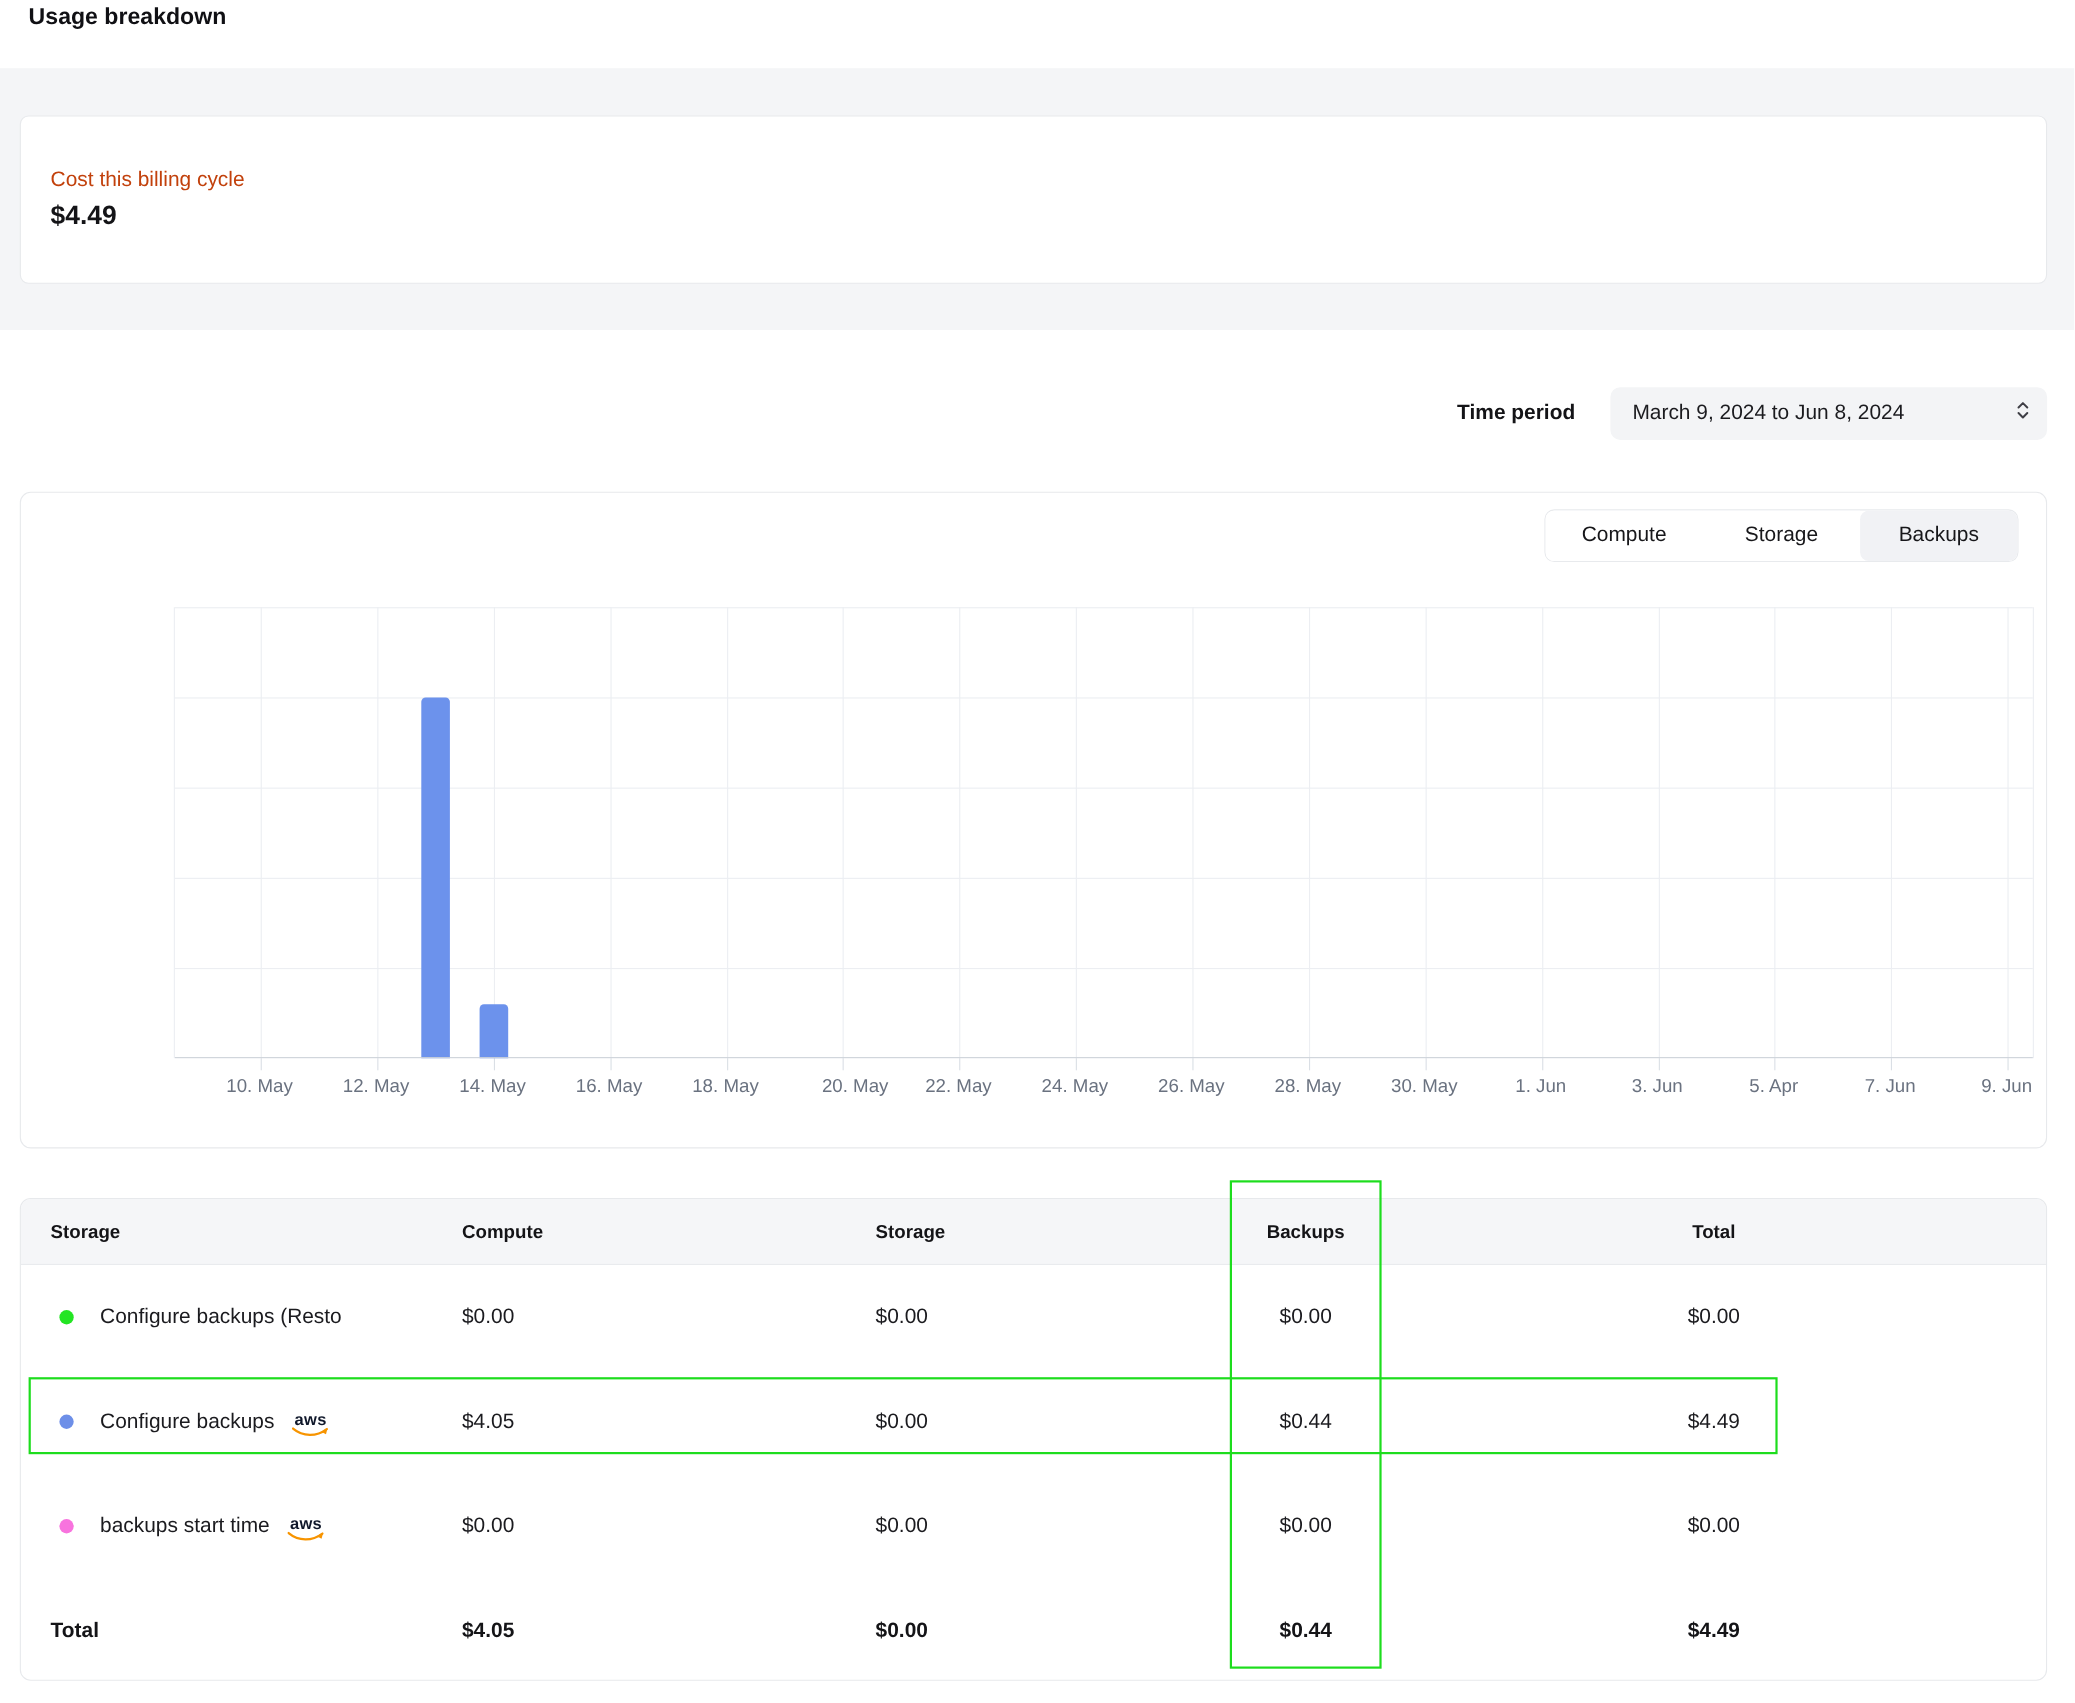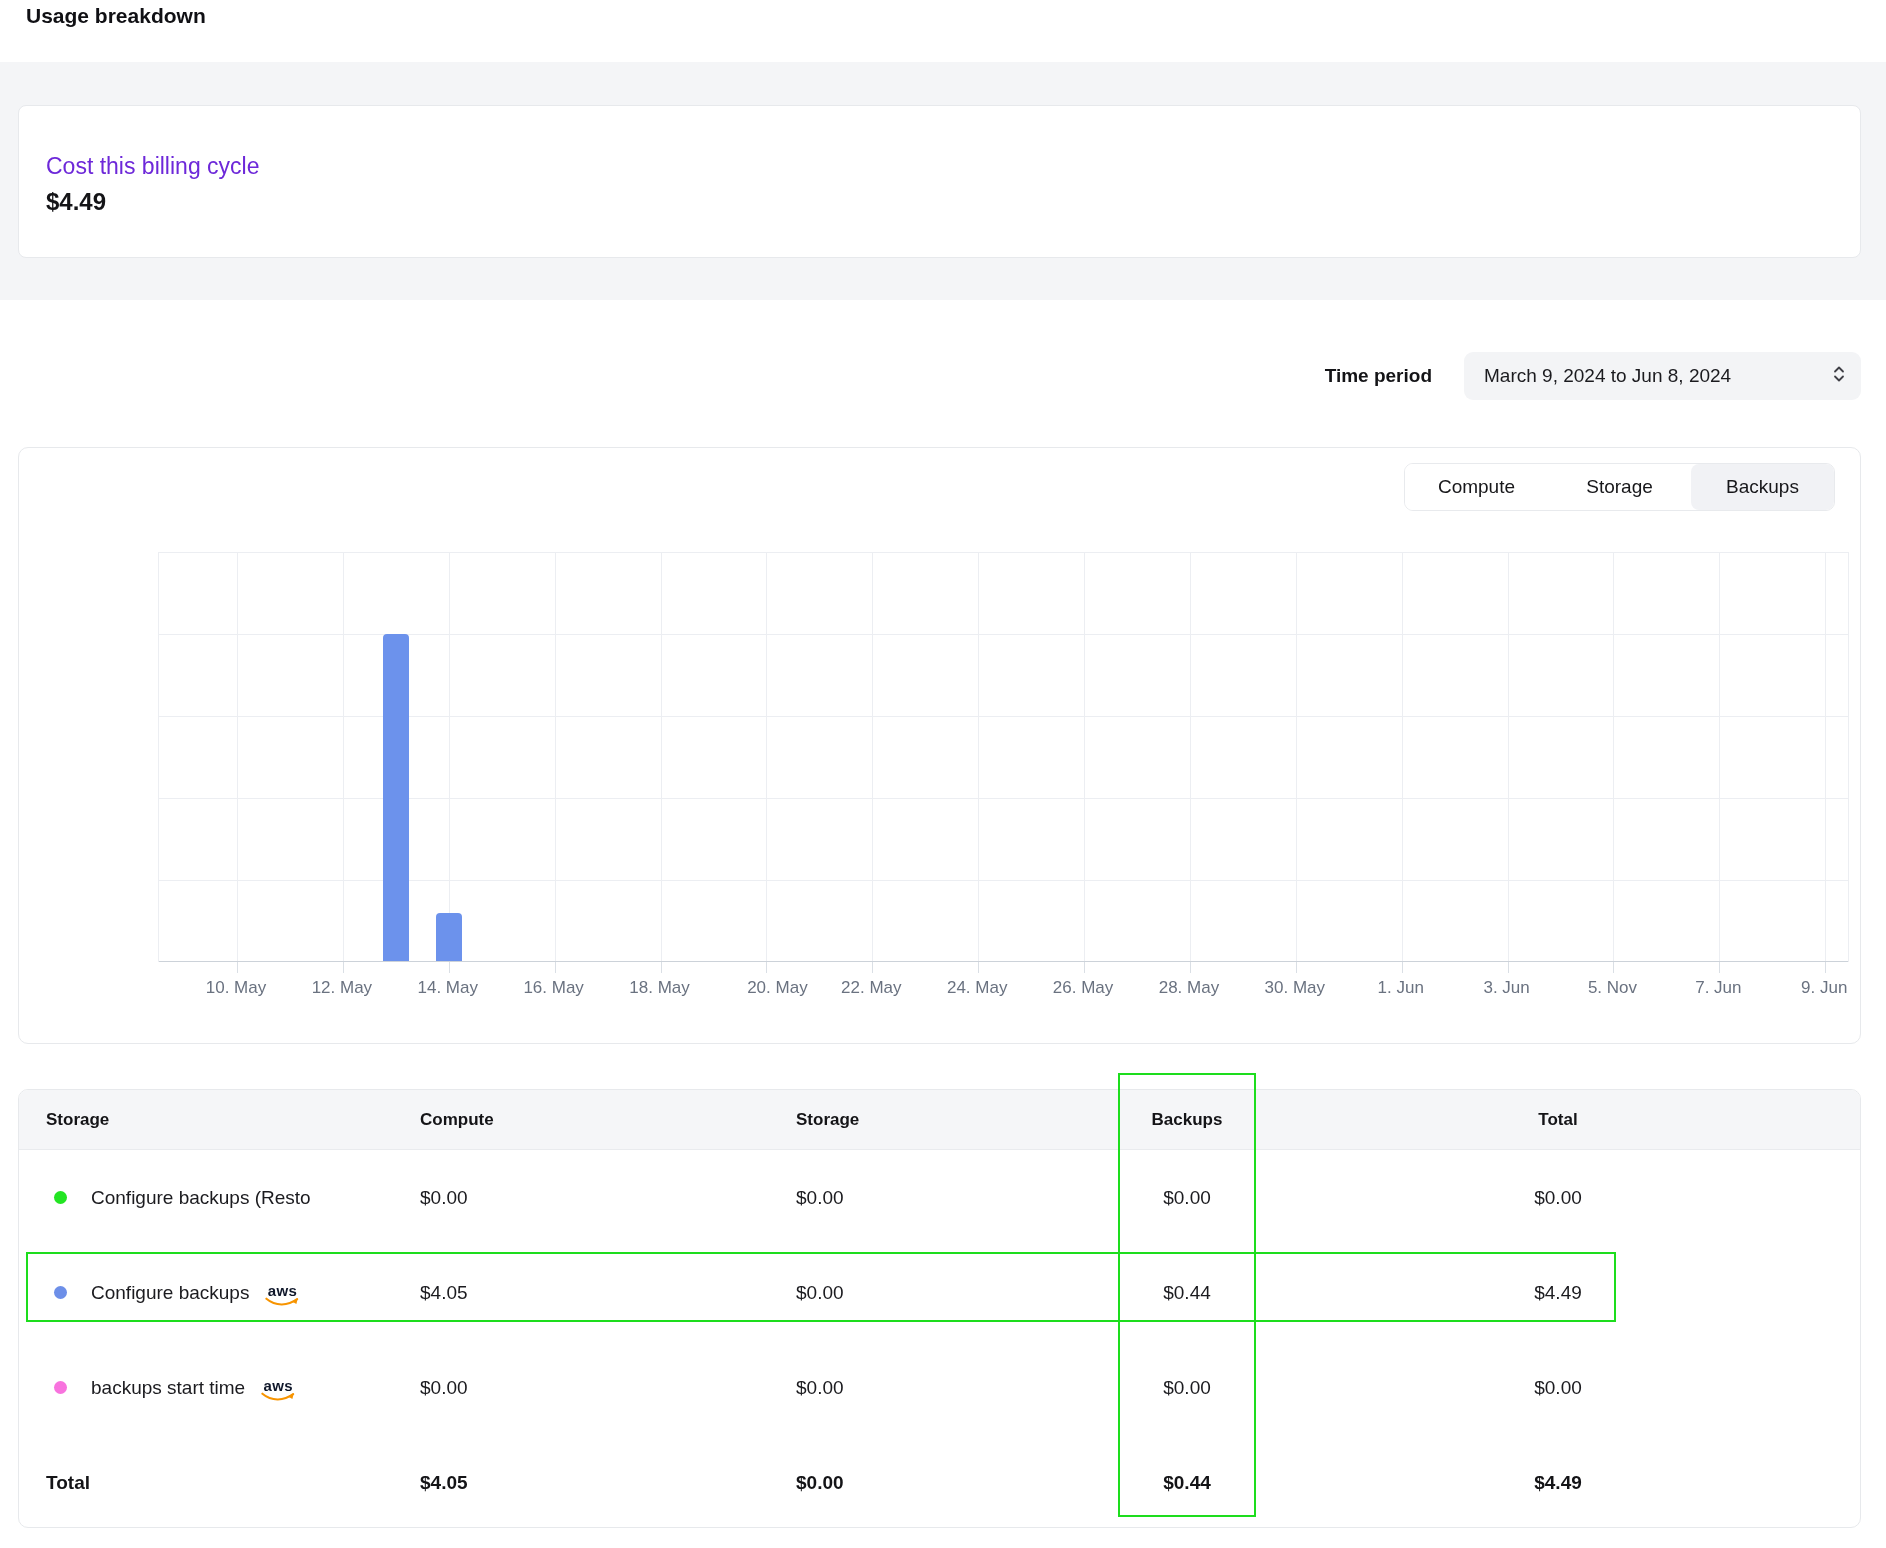--- a/index.html
+++ b/index.html
@@ -6,21 +6,21 @@
   body{font-family:"Liberation Sans",sans-serif;color:#18181b;}
   .page{position:relative;width:1886px;height:1548px;background:#fff;overflow:hidden;}
 
   
   .page-title{position:absolute;left:26px;top:4px;font-size:21px;font-weight:700;color:#101014;margin:0;}
 
   
   .band{position:absolute;left:0;top:62px;width:1886px;height:238px;background:#f4f5f7;}
   .summary-card{position:absolute;left:18px;top:43px;width:1843px;height:153px;background:#fff;
     border:1px solid #e7e9ec;border-radius:8px;box-sizing:border-box;padding:47px 0 0 27px;}
-  .summary-label{font-size:23px;color:#6d28d9;}
+  .summary-label{font-size:19px;color:#c2410c;}
   .summary-value{margin-top:8px;font-size:24px;font-weight:700;color:#141417;}
 
   
   .time-period-row{position:absolute;left:0;top:352px;width:1861px;height:48px;
     display:flex;justify-content:flex-end;align-items:center;gap:32px;}
   .tp-label{font-size:19px;font-weight:700;color:#141417;}
   .tp-select{display:flex;align-items:center;justify-content:space-between;width:397px;height:48px;
     background:#f3f4f6;border:none;border-radius:9px;padding:0 15px 0 20px;font-size:19px;color:#1b1b1f;
     box-sizing:border-box;cursor:pointer;font-family:inherit;}
 
@@ -146,21 +146,21 @@
         <div class="x-tick" style="left: 23.425%; text-align: right;">16. May</div>
         <div class="x-tick" style="left: 29.694%;">18. May</div>
         <div class="x-tick" style="left: 35.963%; margin-left: 12px;">20. May</div>
         <div class="x-tick" style="left: 42.232%;">22. May</div>
         <div class="x-tick" style="left: 48.501%;">24. May</div>
         <div class="x-tick" style="left: 54.77%;">26. May</div>
         <div class="x-tick" style="left: 61.039%;">28. May</div>
         <div class="x-tick" style="left: 67.308%;">30. May</div>
         <div class="x-tick" style="left: 73.577%;">1. Jun</div>
         <div class="x-tick" style="left: 79.846%;">3. Jun</div>
-        <div class="x-tick" style="left: 86.115%;">5. Nov</div>
+        <div class="x-tick" style="left: 86.115%;">5. Apr</div>
         <div class="x-tick" style="left: 92.384%;">7. Jun</div>
         <div class="x-tick" style="left: 98.653%;">9. Jun</div>
       </div>
   </div>
 
   <div class="table-card">
     <div class="trow thead">
       <div class="c-service">Storage</div>
       <div>Compute</div>
       <div>Storage</div>

